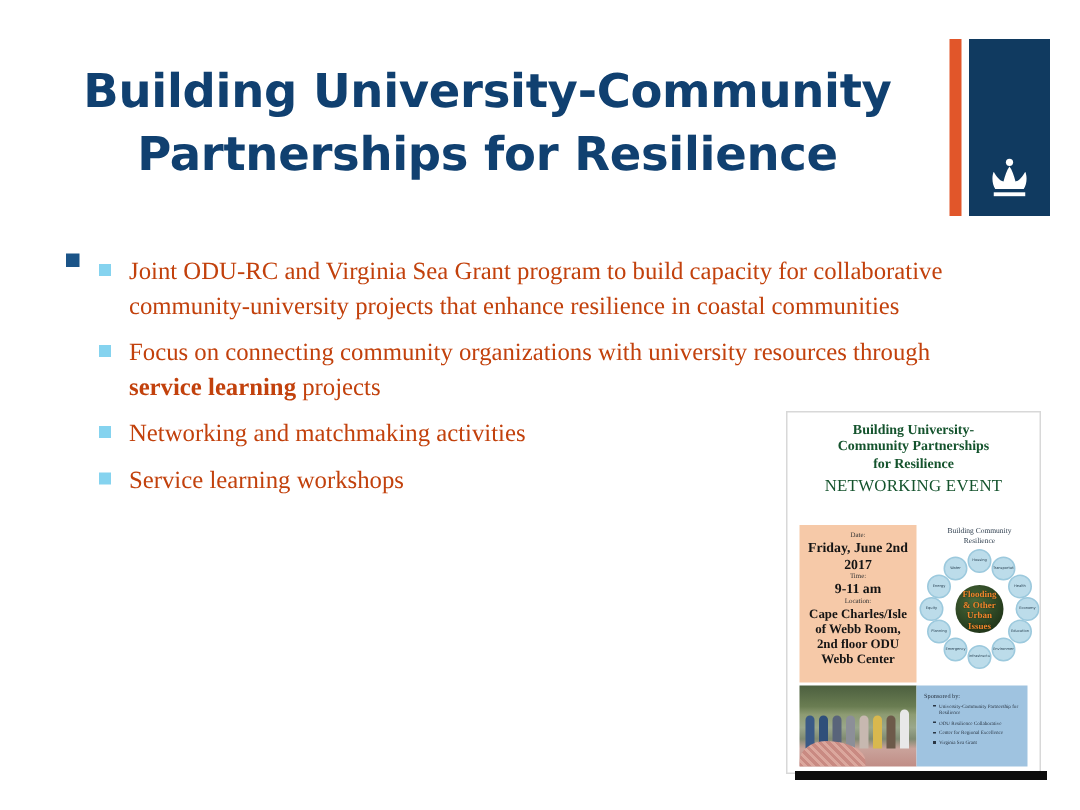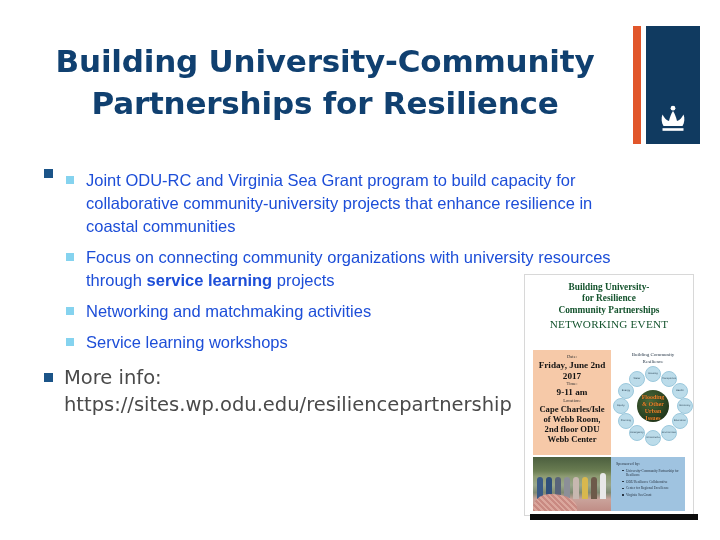--- a/index.html
+++ b/index.html
@@ -93,25 +93,25 @@
     height: 9px;
     background: #1b5488;
   }
   .b2-list {
     margin-top: 9px;
     padding-left: 22px;
   }
   .b2 {
     position: relative;
     padding-left: 24px;
-    color: #1d4ed8;
+    color: #c2410c;
     font-size: 16.5px;
     line-height: 23px;
     margin-bottom: 8px;
-    font-family: Liberation Sans, sans-serif;
+    font-family: Liberation Serif, serif;
   }
   .b2 > .mk {
     position: absolute;
     left: 4px;
     top: 7px;
     width: 8px;
     height: 8px;
     background: #85d3ef;
   }
   .b1.more {
@@ -385,34 +385,29 @@
         <span>Networking and matchmaking activities</span>
       </div>
 
       <div class="b2">
         <span class="mk"></span>
         <span>Service learning workshops</span>
       </div>
 
     </div>
 
-    <div class="b1 more">
-      <span class="mk"></span>
-      <span>More info:</span>
-      <span class="line2">https://sites.wp.odu.edu/resiliencepartnership</span>
-    </div>
 
   </div>
 
   <div class="flyer">
 
     <div class="flyer-title">
       <span class="l">Building University-</span>
+      <span class="l">Community Partnerships</span>
       <span class="l">for Resilience</span>
-      <span class="l">Community Partnerships</span>
       <span class="l caps">NETWORKING EVENT</span>
     </div>
 
     <div class="flyer-mid">
 
       <div class="peach">
         <span class="lbl">Date:</span>
         <span class="big">Friday, June 2nd</span>
         <span class="big">2017</span>
         <span class="lbl">Time:</span>

